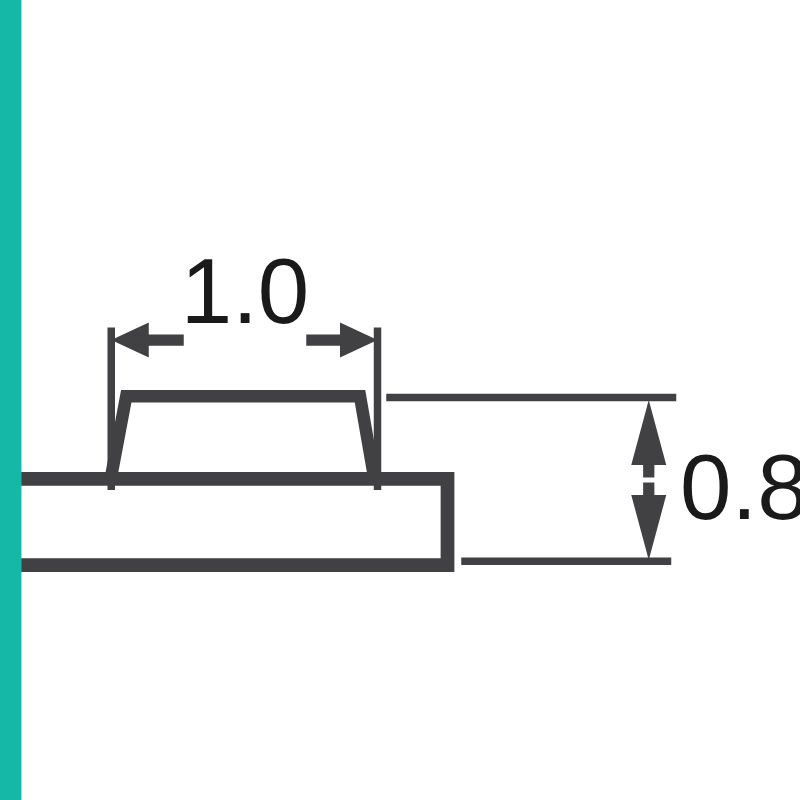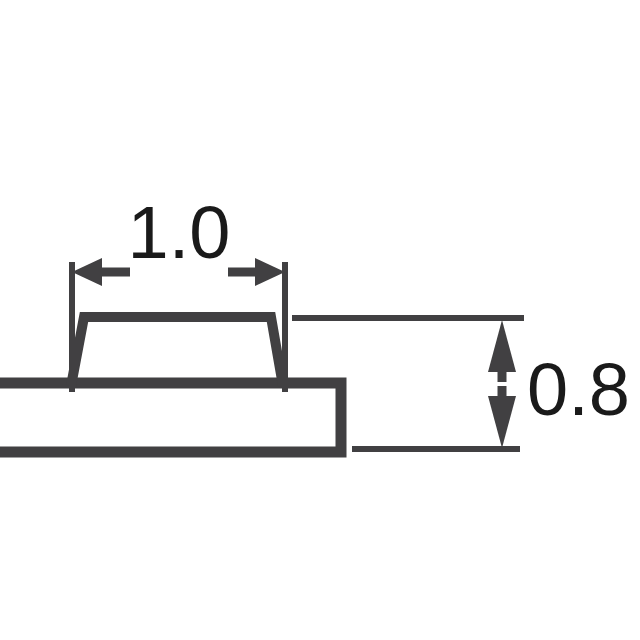--- a/index.html
+++ b/index.html
@@ -10,21 +10,22 @@
   body {
     width: 640px;
     height: 640px;
     font-family: "Liberation Sans", sans-serif;
     overflow: hidden;
   }
   #drawing-root {
     position: relative;
     width: 560px;
     height: 640px;
-    background: #fde047;
+    background: #14b8a6;
+    padding-left: 17px;
   }
   svg#package-drawing {
     display: block;
     width: 640px;
     height: 640px;
   }
   .dim-text {
     font-family: "Liberation Sans", sans-serif;
     font-size: 74px;
     fill: #1a1a1a;

